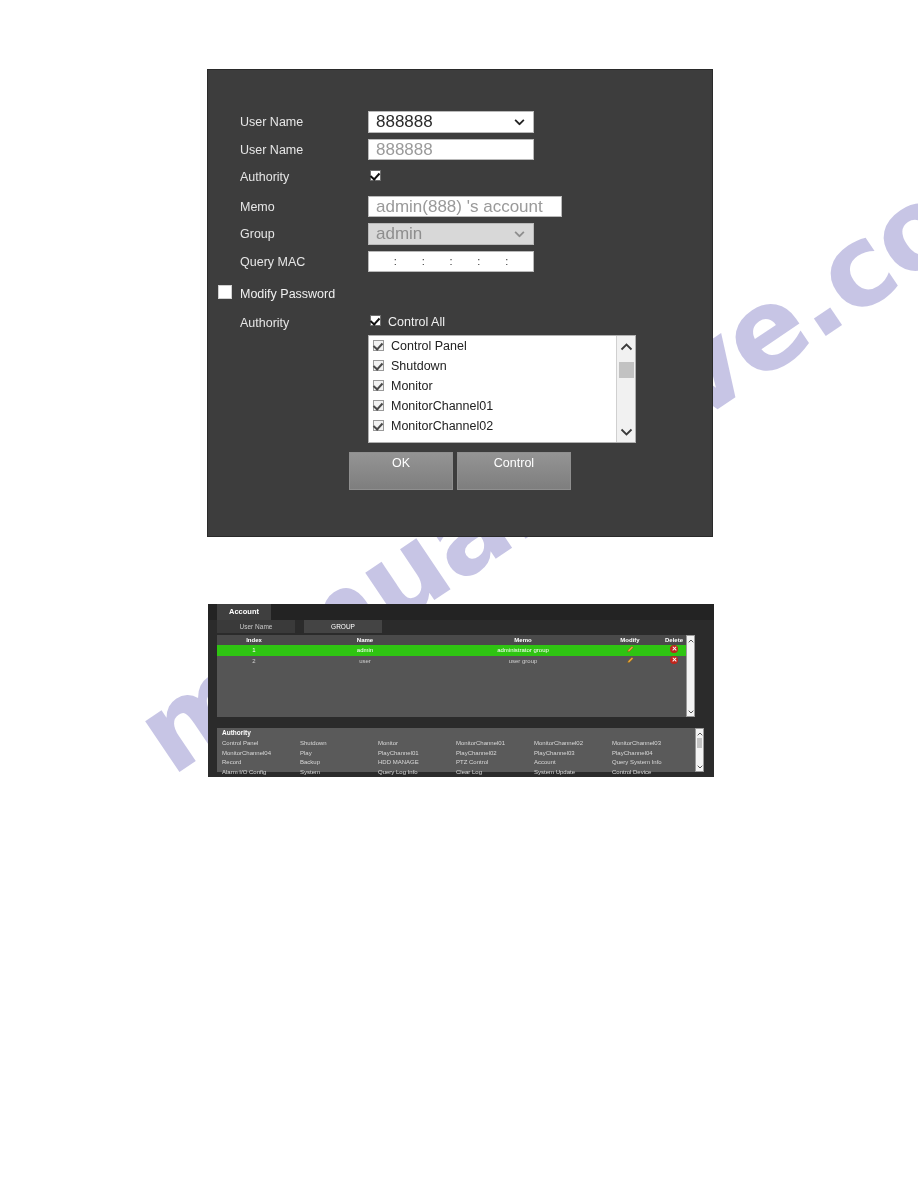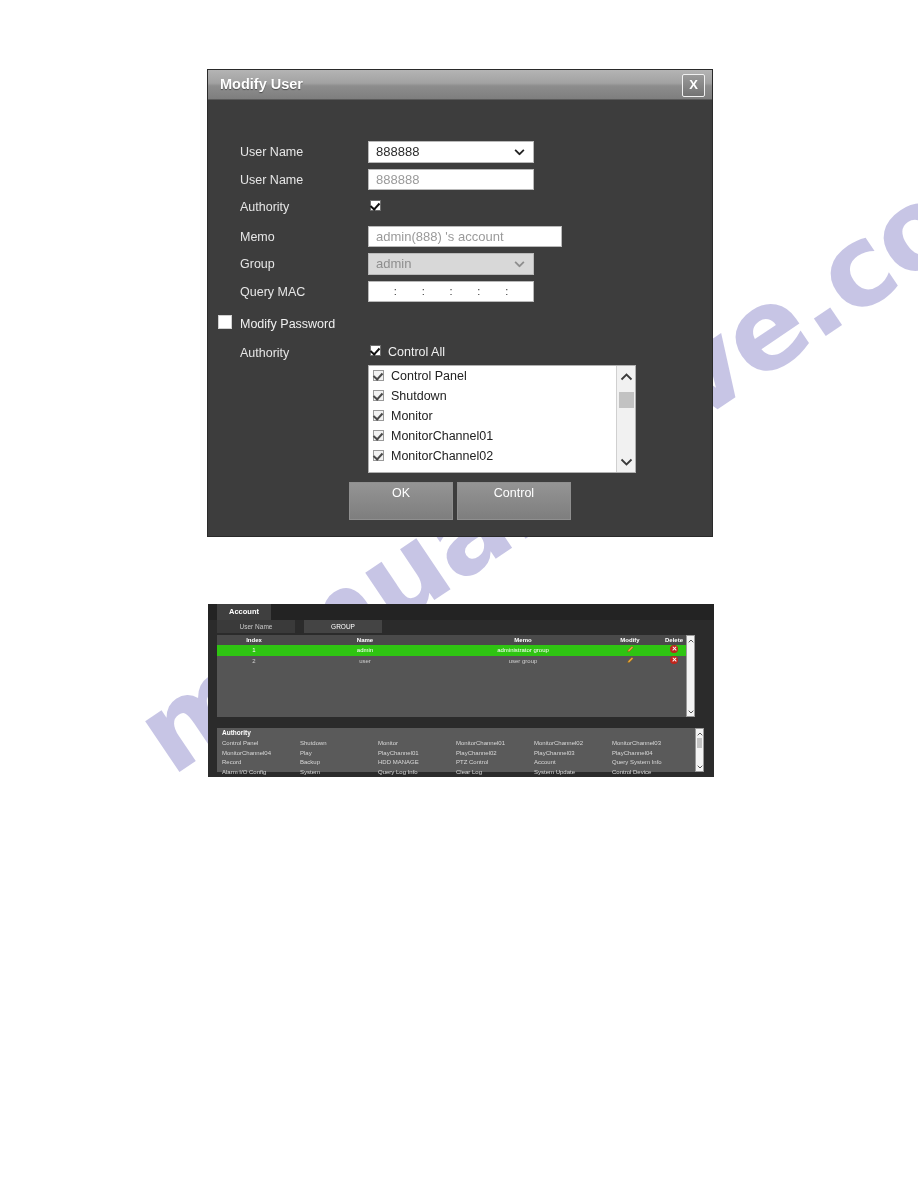--- a/index.html
+++ b/index.html
@@ -85,21 +85,21 @@
     box-sizing: border-box;
     background: #ffffff;
     border: 1px solid #b9b9b9;
     height: 21px;
   }
   .field.sel { height: 22px; }
   .field-text {
     position: absolute;
     left: 7px; top: 0;
     line-height: 20px;
-    font-size: 13px;
+    font-size: 17px;
     color: #2b2b2b;
     white-space: nowrap;
   }
   .field-text.placeholder { color: #9a9a9a; }
   .field.disabled { background: #d8d8d8; border-color:#b9b9b9; }
   .field.disabled .field-text { color: #8e8e8e; }
 
   .caret {
     position: absolute;
     right: 8px; top: 50%;
@@ -279,24 +279,20 @@
 <body>
 
 <div id="page">
 
   <div class="watermark">
     <div class="wm-text">manualshive.com</div>
   </div>
 
   <div class="dialog">
 
-    <div class="dlg-title">
-      <div class="dlg-title-text">Modify User</div>
-      <div class="dlg-close">X</div>
-    </div>
 
     <div class="dlg-body">
 
       <div class="row-label" style="left:32px; top:45px;">User Name</div>
       <div class="field sel" style="top:41px; width:166px;">
         <div class="field-text" style="line-height:20px;">888888</div>
         <svg class="caret" viewBox="0 0 12 8">
           <path d="M1 1.5 L6 6.5 L11 1.5" stroke="#222" stroke-width="2" fill="none"></path>
         </svg>
       </div>

